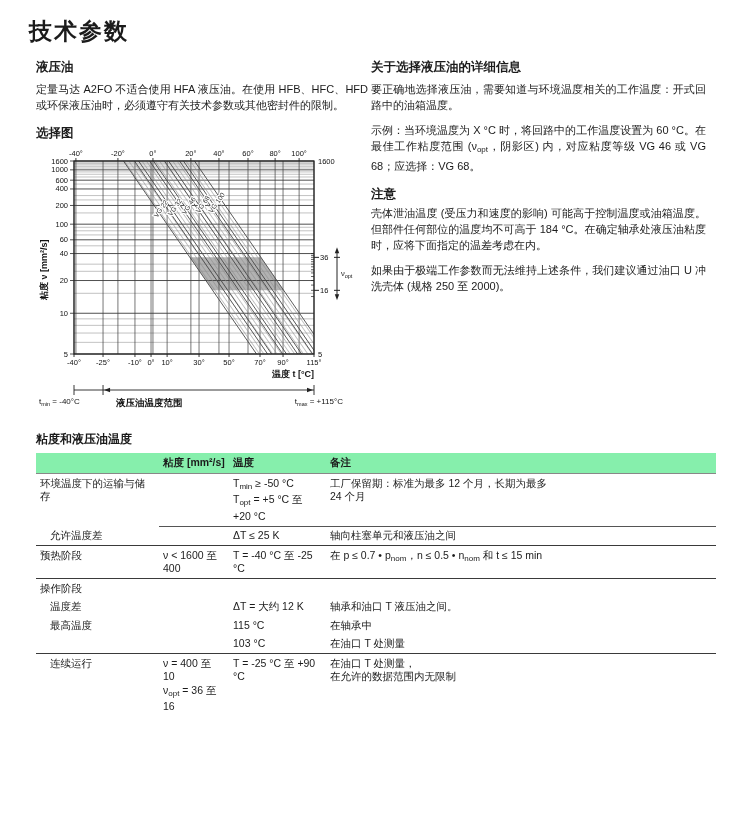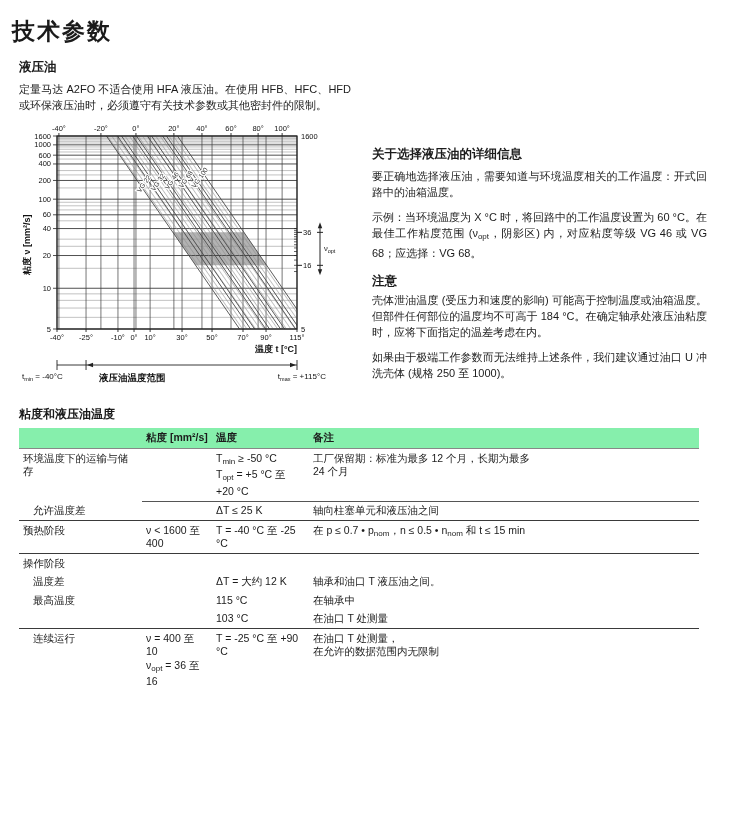--- a/index.html
+++ b/index.html
@@ -1,24 +1,24 @@
 <!DOCTYPE html>
 <html><head>
 <meta charset="utf-8">
 <style>
   html,body{margin:0;padding:0;background:#e8e8e8;}
   .page{
     width:750px;height:836px;margin:0 auto;background:#ffffff;
     font-family:"Liberation Sans","DejaVu Sans",sans-serif;
     color:#1b1b1b;position:relative;overflow:hidden;box-sizing:border-box;
-    padding:10px 35px 0 19px;
+    padding:10px 35px 0 36px;
   }
   h1{font-size:23px;font-weight:bold;margin:6px 0 12px -7px;letter-spacing:2px;}
   h3{font-size:12.5px;font-weight:bold;margin:12px 0 5px 0;}
-  .cols{display:flex;gap:21px;align-items:flex-end;}
+  .cols{display:flex;gap:3px;}
   .col-left{width:332px;flex:0 0 332px;}
   .col-right{width:335px;flex:0 0 335px;}
   p{font-size:11px;line-height:16px;margin:0 0 9px 0;text-align:justify;}
   sub{font-size:8px;vertical-align:-2px;}
   sup{font-size:8px;vertical-align:4px;}
   svg{display:block;}
   .table-sec{margin-top:16px;}
   .table-sec h3{margin:0 0 5px 0;font-size:12px;}
   table{border-collapse:collapse;width:680px;font-size:10.5px;table-layout:fixed;}
   th{background:#86efac;text-align:left;font-weight:bold;padding:3px 4px;border-bottom:1px solid #888;}
@@ -30,20 +30,21 @@
 </head>
 <body>
 
 <div class="page">
   <h1>技术参数</h1>
 
   <div class="cols">
     <div class="col-left">
       <h3 style="margin-top:0;">液压油</h3>
       <p>定量马达 A2FO 不适合使用 HFA 液压油。在使用 HFB、HFC、HFD 或环保液压油时，必须遵守有关技术参数或其他密封件的限制。</p>
+      <h3>选择图</h3>
       <svg width="330" height="268" viewBox="0 0 330 268" xmlns="http://www.w3.org/2000/svg">
           <defs>
             <clipPath id="pc">
               <rect x="38" y="14" width="240" height="193"></rect>
             </clipPath>
             <pattern id="hl" width="3.6" height="3.6" patternUnits="userSpaceOnUse" patternTransform="rotate(55)">
               <line x1="0" y1="0" x2="3.6" y2="0" stroke="#8a8a8a" stroke-width="1"></line>
             </pattern>
           </defs>
           <g clip-path="url(#pc)">
@@ -222,21 +223,21 @@
           </g>
         </svg>
     </div>
 
     <div class="col-right">
       <h3 style="margin-top:0;">关于选择液压油的详细信息</h3>
       <p>要正确地选择液压油，需要知道与环境温度相关的工作温度：开式回路中的油箱温度。</p>
       <p>示例：当环境温度为 X °C 时，将回路中的工作温度设置为 60 °C。在最佳工作粘度范围 (ν<sub>opt</sub>，阴影区) 内，对应粘度等级 VG 46 或 VG 68；应选择：VG 68。</p>
       <h3 style="margin-bottom:2px;">注意</h3>
       <p>壳体泄油温度 (受压力和速度的影响) 可能高于控制温度或油箱温度。但部件任何部位的温度均不可高于 184 °C。在确定轴承处液压油粘度时，应将下面指定的温差考虑在内。</p>
-      <p>如果由于极端工作参数而无法维持上述条件，我们建议通过油口 U 冲洗壳体 (规格 250 至 1000)。</p>
+      <p>如果由于极端工作参数而无法维持上述条件，我们建议通过油口 U 冲洗壳体 (规格 250 至 2000)。</p>
     </div>
   </div>
 
   <div class="table-sec">
     <h3>粘度和液压油温度</h3>
     <table>
       <colgroup>
         <col style="width:123px">
           <col style="width:70px">
           <col style="width:97px">

